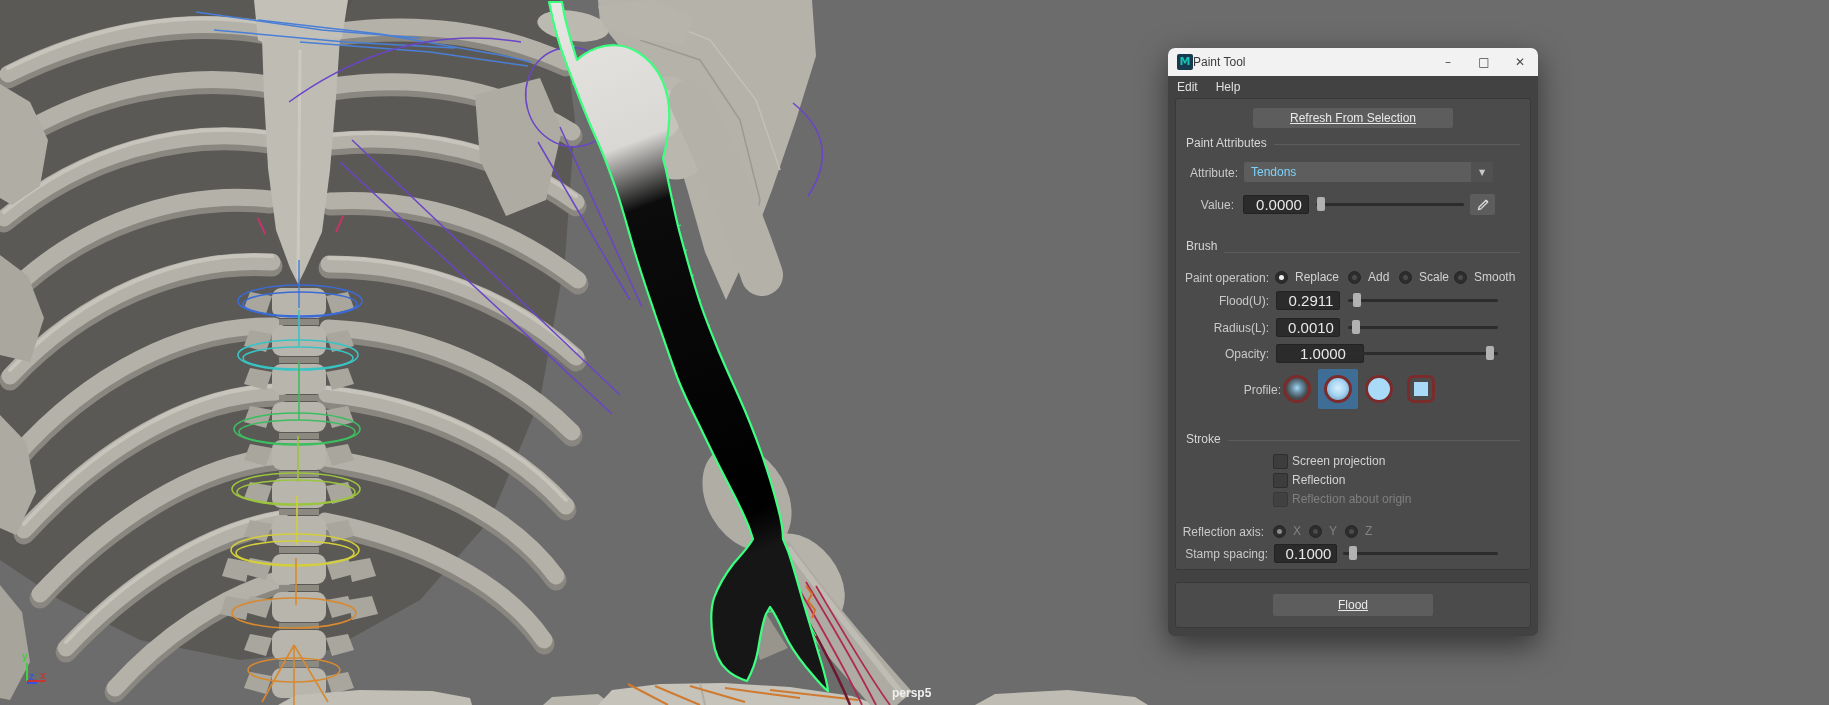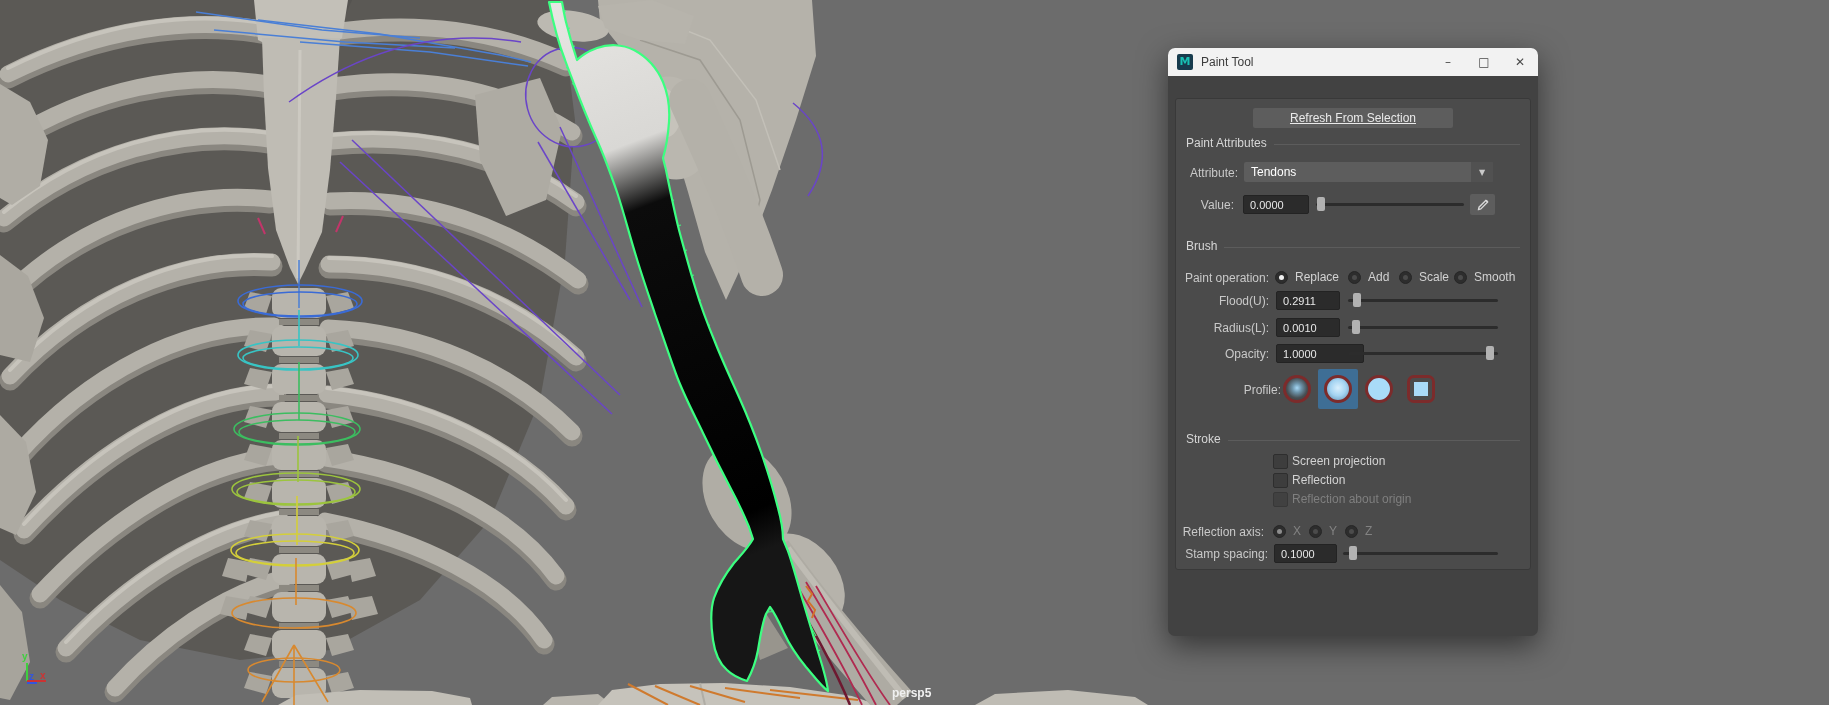--- a/index.html
+++ b/index.html
@@ -7,47 +7,47 @@
   .viewport{position:absolute;left:0;top:0;width:1829px;height:705px;}
   .viewport svg{display:block;}
 
   
   .paint-window{position:absolute;left:1168px;top:48px;width:370px;height:588px;background:#424242;
     border-radius:7px;box-shadow:0 10px 30px rgba(0,0,0,.5);}
   .titlebar{position:absolute;left:0;top:0;right:0;height:28px;background:#f2f2f2;border-radius:7px 7px 0 0;
     display:flex;align-items:center;}
   .maya-icon{width:16px;height:16px;margin-left:9px;background:#173b4d;border-radius:2px;color:#18c0b4;
     font-weight:bold;font-size:11px;line-height:16px;text-align:center;font-family:"DejaVu Sans",sans-serif;}
-  .title-text{margin-left:8px;font-size:12px;color:#3c3c3c;}
+  .title-text{font-size:12px;color:#3c3c3c;}
   .win-btns{margin-left:auto;display:flex;height:100%;}
   .win-btn{width:36px;height:100%;display:flex;align-items:center;justify-content:center;color:#4a4a4a;
     font-size:12px;font-family:"DejaVu Sans",sans-serif;}
   .menubar{position:absolute;left:0;top:28px;right:0;height:22px;display:flex;align-items:center;}
   .menu-item{color:#e0e0e0;font-size:12px;padding:0 9px;}
 
   .box{position:absolute;left:7px;width:356px;background:#4b4b4b;border:1px solid #393939;border-radius:3px;box-sizing:border-box;}
   #main-box{top:50px;height:472px;}
   #flood-box{top:534px;height:46px;}
 
   .btn{position:absolute;background:#5d5d5d;border:none;border-radius:2px;color:#e9e9e9;font-size:12px;
     font-family:inherit;text-align:center;cursor:default;text-decoration:underline;}
   #refresh-btn{left:77px;top:9px;width:200px;height:20px;}
   #flood-btn{left:97px;top:11px;width:160px;height:22px;}
 
   .section-header{position:absolute;left:10px;right:10px;display:flex;align-items:center;gap:7px;
     color:#d6d6d6;font-size:12px;}
   .section-header .rule{flex:1;height:1px;background:#5c5c5c;margin-top:2px;}
-  #pa-header{top:37px;} #brush-header{top:140px;} #stroke-header{top:333px;}
+  #pa-header{top:37px;} #brush-header{top:140px;align-items:flex-end;} #stroke-header{top:333px;}
 
   .row-label{position:absolute;font-size:12px;color:#c9c9c9;text-align:right;white-space:nowrap;}
   .numinput{position:absolute;background:#2b2b2b;border:1px solid #232323;border-radius:2px;color:#e8e8e8;
-    font-size:11px;padding:0 0 0 6px;font-family:inherit;height:19px;box-sizing:border-box;outline:none;}
+    font-size:15px;padding:0 0 0 6px;font-family:inherit;height:19px;box-sizing:border-box;outline:none;text-align:center;}
 
   .dropdown{position:absolute;left:68px;top:63px;width:249px;height:20px;background:#5d5d5d;border-radius:2px;display:flex;}
-  .dd-text{flex:1;font-size:12px;color:#ffffff;line-height:20px;padding-left:7px;}
+  .dd-text{flex:1;font-size:12px;color:#7dd3fc;line-height:20px;padding-left:7px;}
   .dd-arrow{width:22px;background:#515151;border-radius:0 2px 2px 0;color:#c9c9c9;font-size:8px;
     display:flex;align-items:center;justify-content:center;font-family:"DejaVu Sans",sans-serif;}
 
   .slider{position:absolute;height:16px;}
   .slider .track{position:absolute;left:0;right:0;top:7px;height:3px;background:#2c2c2c;border-radius:2px;}
   .slider .handle{position:absolute;top:1px;width:8px;height:14px;background:#b2b2b2;border-radius:2px;}
 
   .pen-btn{position:absolute;left:294px;top:95px;width:25px;height:21px;background:#5d5d5d;border-radius:2px;
     display:flex;align-items:center;justify-content:center;}
 
@@ -358,20 +358,24 @@
 <div class="paint-window">
   <div class="titlebar">
     <div class="maya-icon">M</div>
     <div class="title-text">Paint Tool</div>
     <div class="win-btns">
       <div class="win-btn">–</div>
       <div class="win-btn">□</div>
       <div class="win-btn">✕</div>
     </div>
   </div>
+  <div class="menubar">
+    <div class="menu-item">Edit</div>
+    <div class="menu-item">Help</div>
+  </div>
 
   <div class="box" id="main-box">
     <button class="btn" id="refresh-btn">Refresh From Selection</button>
 
     <div class="section-header" id="pa-header">
       <span>Paint Attributes</span>
         <span class="rule"></span>
     </div>
     <div class="row-label" style="left:0;width:62px;top:67px;">Attribute:</div>
     <div class="dropdown">
@@ -473,13 +477,16 @@
     </div>
 
     <div class="row-label" style="left:0;width:92px;top:448px;">Stamp spacing:</div>
     <input class="numinput" style="left: 98px; top: 445px; width: 63px;" value="0.1000">
     <div class="slider" style="left:167px;top:446px;width:155px;">
       <div class="track"></div>
         <div class="handle" style="left:6px;"></div>
     </div>
   </div>
 
+  <div class="box" id="flood-box">
+    <button class="btn" id="flood-btn">Flood</button>
+  </div>
 </div>
 
 </body></html>

